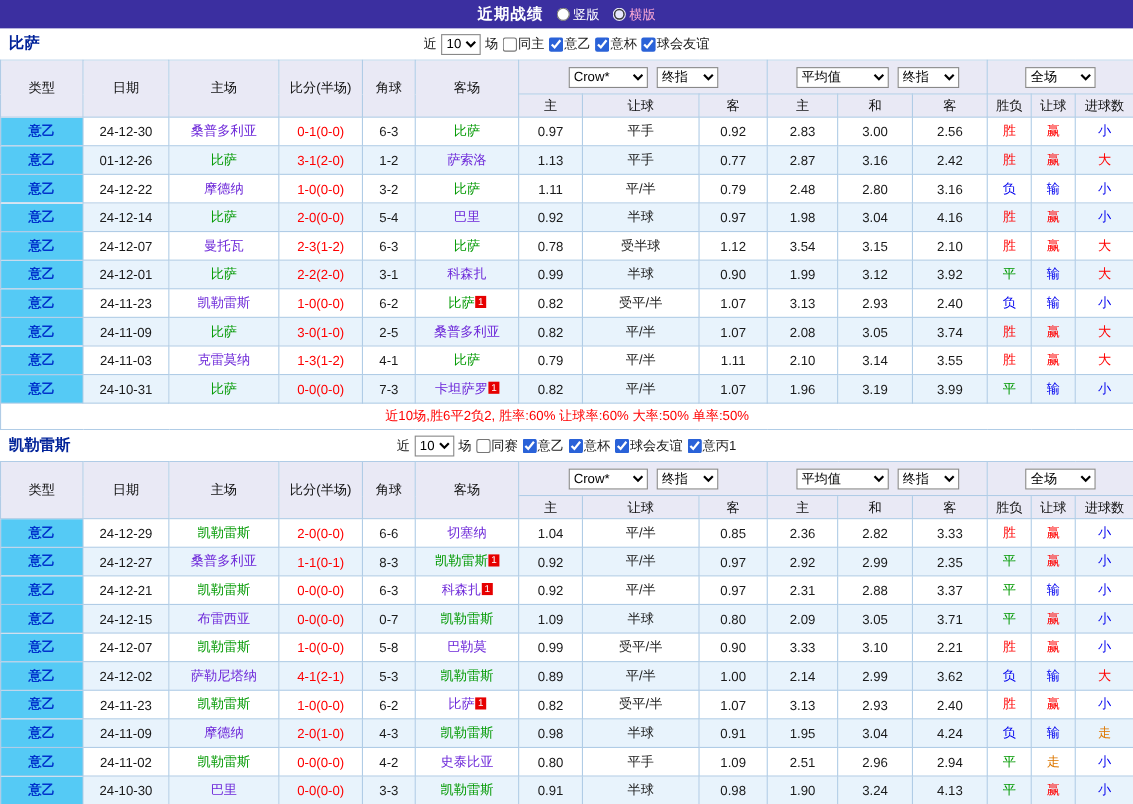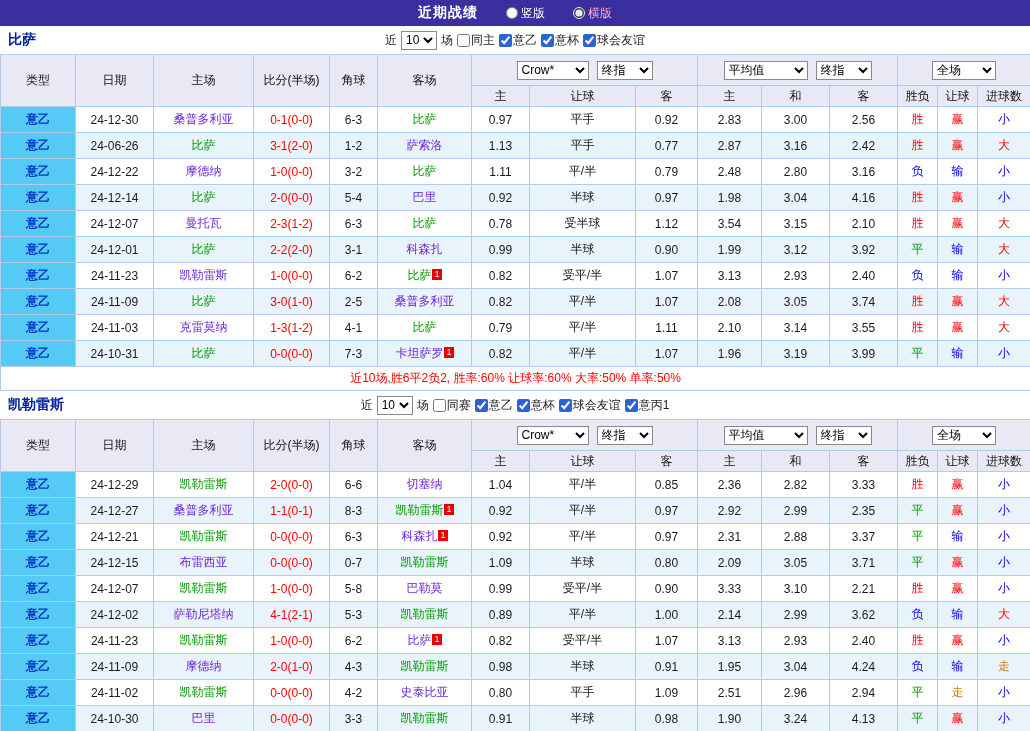--- a/index.html
+++ b/index.html
@@ -1,17 +1,17 @@
 <!DOCTYPE html>
 <html><head>
 <meta charset="utf-8">
 <style>
   html,body{margin:0;padding:0}
   body{width:1030px;font-family:"Liberation Sans","DejaVu Sans",sans-serif;font-size:12px;color:#1a1a1a;background:#fff}
-  .topbar{height:26px;background:#3b2fa0;display:flex;align-items:center;justify-content:center;gap:28px;color:#fff}
+  .topbar{height:26px;background:#3b2fa0;display:flex;align-items:center;justify-content:center;gap:12px;color:#fff}
   .topbar-title{font-weight:bold;font-size:14px;letter-spacing:1px}
   .radio-opt{display:inline-flex;align-items:center;gap:3px;cursor:pointer}
   .radio-opt input{width:12px;height:12px;margin:0;accent-color:#e8e8ff}
   .radio-opt.selected .radio-label{color:#f9a8d4}
   .section-title{height:28px;position:relative;display:flex;align-items:center;background:#fff}
   .team-name{position:absolute;left:8px;font-weight:bold;font-size:14px;color:#002299;cursor:pointer}
   .controls{margin:0 auto;display:flex;align-items:center;gap:4px;font-size:12px}
   .controls select{height:19px;font-size:12px;background:#fff;border:1px solid #888}
   .controls label{display:inline-flex;align-items:center;gap:1px;cursor:pointer}
   .controls input[type=checkbox]{width:13px;height:13px;margin:0;accent-color:#2a62d8}
@@ -145,21 +145,21 @@
             <td>0.92</td>
             <td>2.83</td>
             <td>3.00</td>
             <td>2.56</td>
             <td class="c-red">胜</td>
             <td class="c-red">赢</td>
             <td class="c-blue">小</td>
           </tr>
           <tr>
             <td class="type-cell">意乙</td>
-            <td>24-06-26</td>
+            <td>01-12-26</td>
             <td><span class="team-focal">比萨</span></td>
             <td class="score">3-1(2-0)</td>
             <td>1-2</td>
             <td><span class="team-other">萨索洛</span></td>
             <td>1.13</td>
             <td>平手</td>
             <td>0.77</td>
             <td>2.87</td>
             <td>3.16</td>
             <td>2.42</td>

